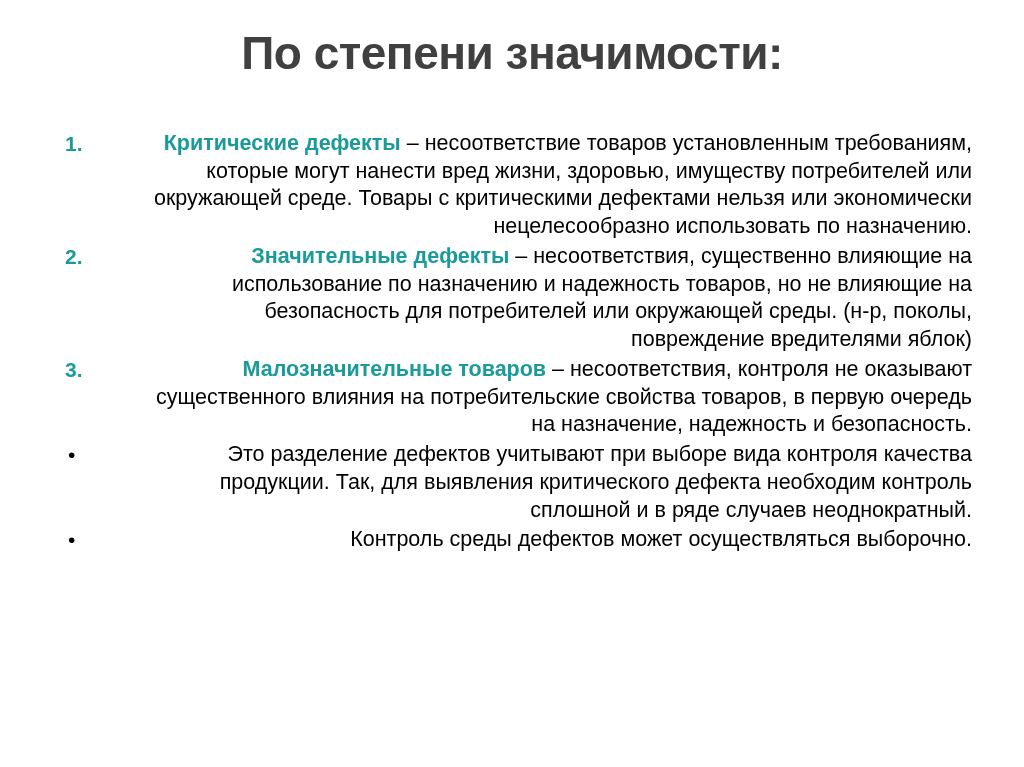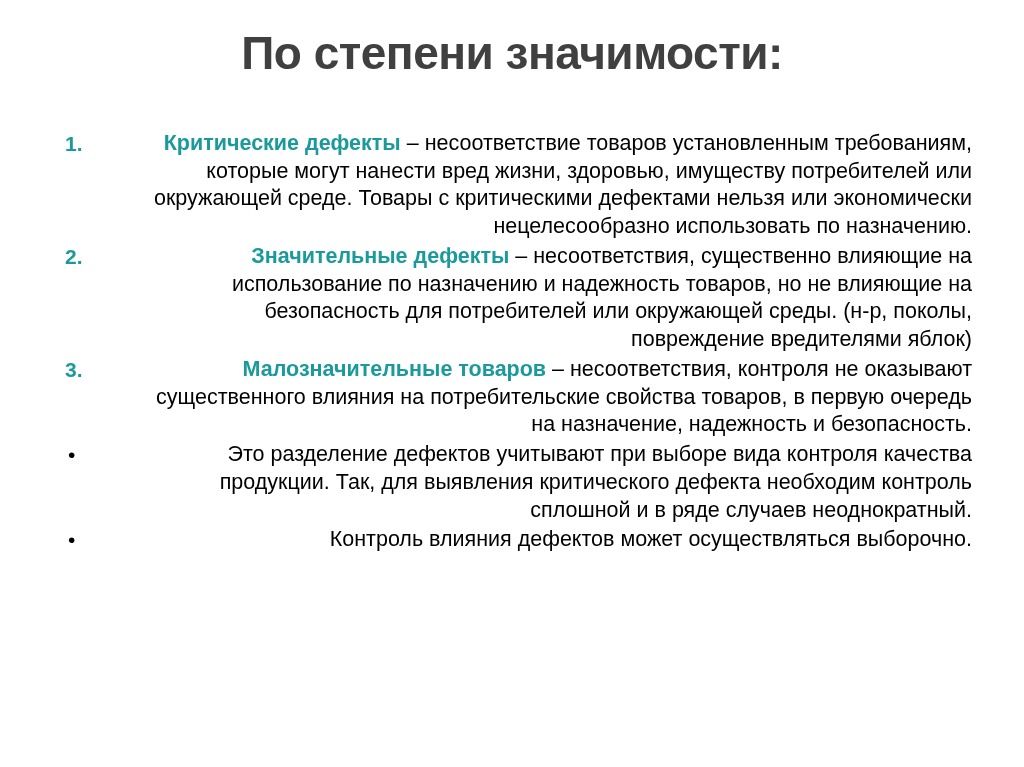--- a/index.html
+++ b/index.html
@@ -97,17 +97,17 @@
       <div class="text"><span class="hl">Малозначительные товаров</span><span> – несоответствия, контроля не оказывают существенного влияния на потребительские свойства товаров, в первую очередь на назначение, надежность и безопасность.</span></div>
     </div>
 
     <div class="item">
       <div class="marker bullet">•</div>
       <div class="text"><span>Это разделение дефектов учитывают при выборе вида контроля качества продукции. Так, для выявления критического дефекта необходим контроль сплошной и в ряде случаев неоднократный.</span></div>
     </div>
 
     <div class="item">
       <div class="marker bullet">•</div>
-      <div class="text"><span>Контроль влияния дефектов может осуществляться выборочно.</span></div>
+      <div class="text"><span>Контроль среды дефектов может осуществляться выборочно.</span></div>
     </div>
 
   </div>
 </div>
 
 </body></html>

